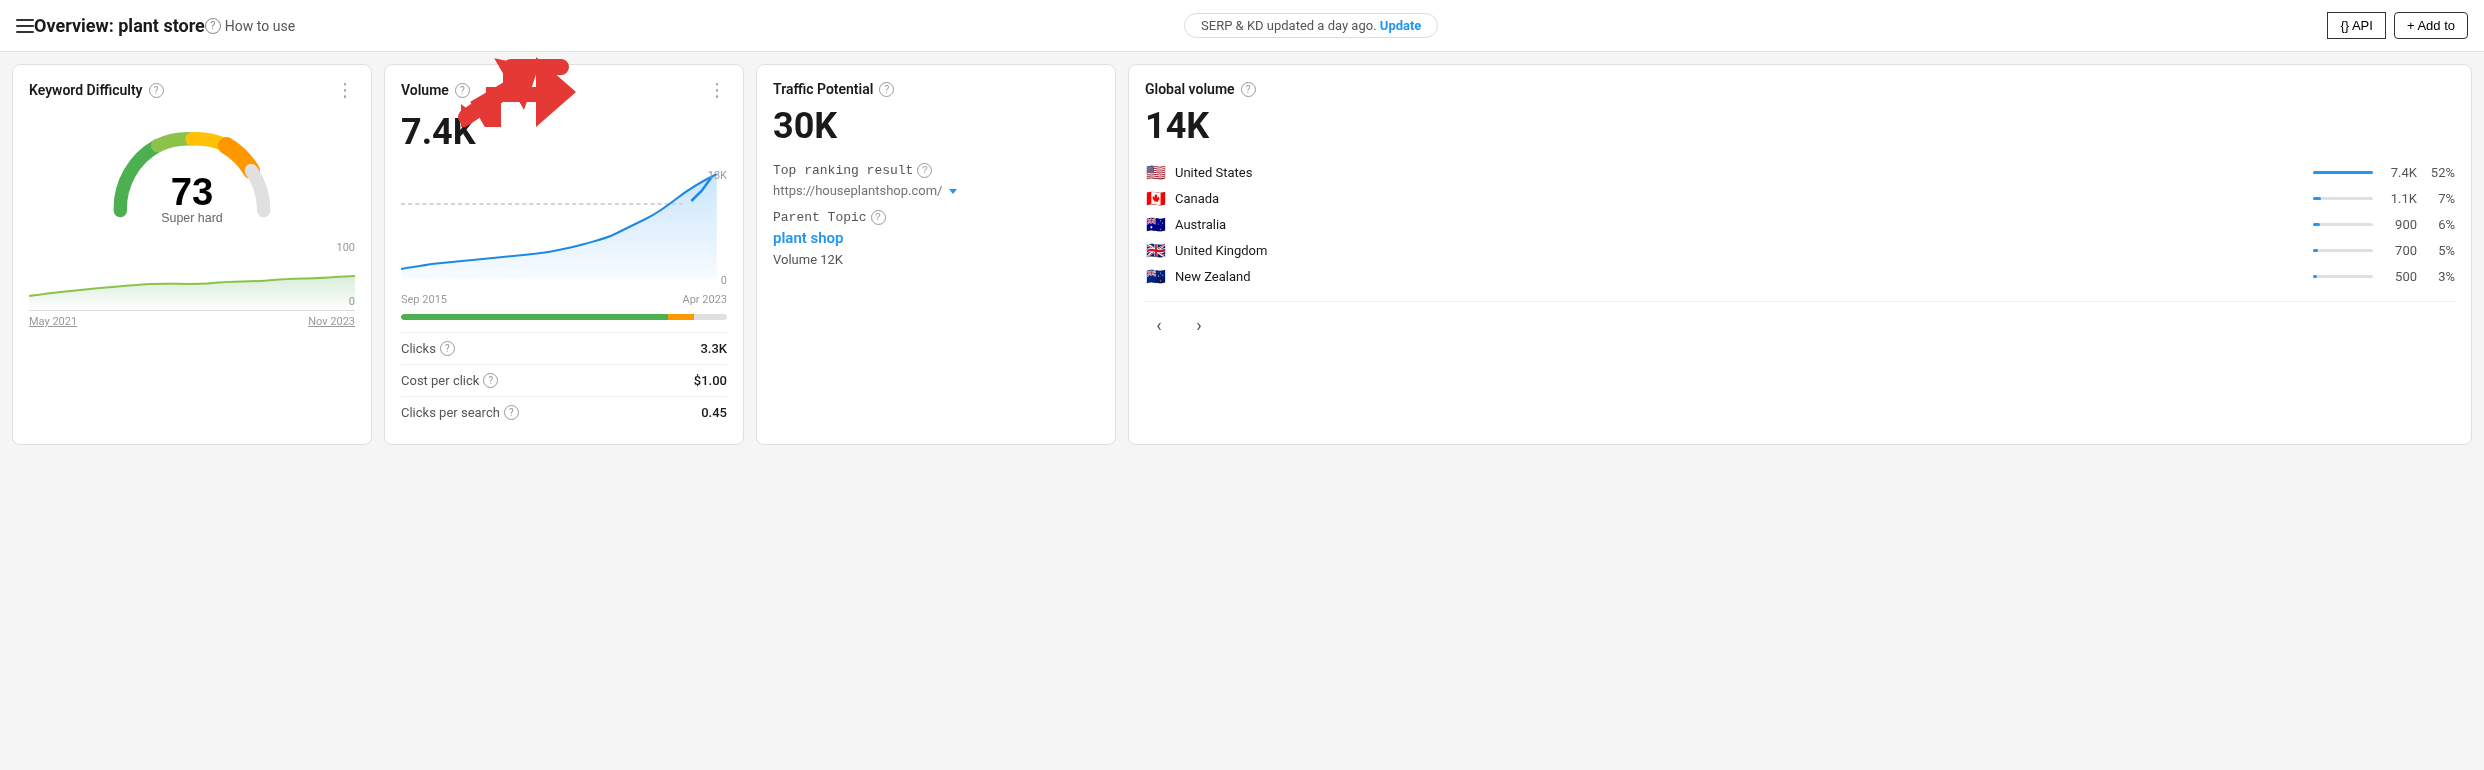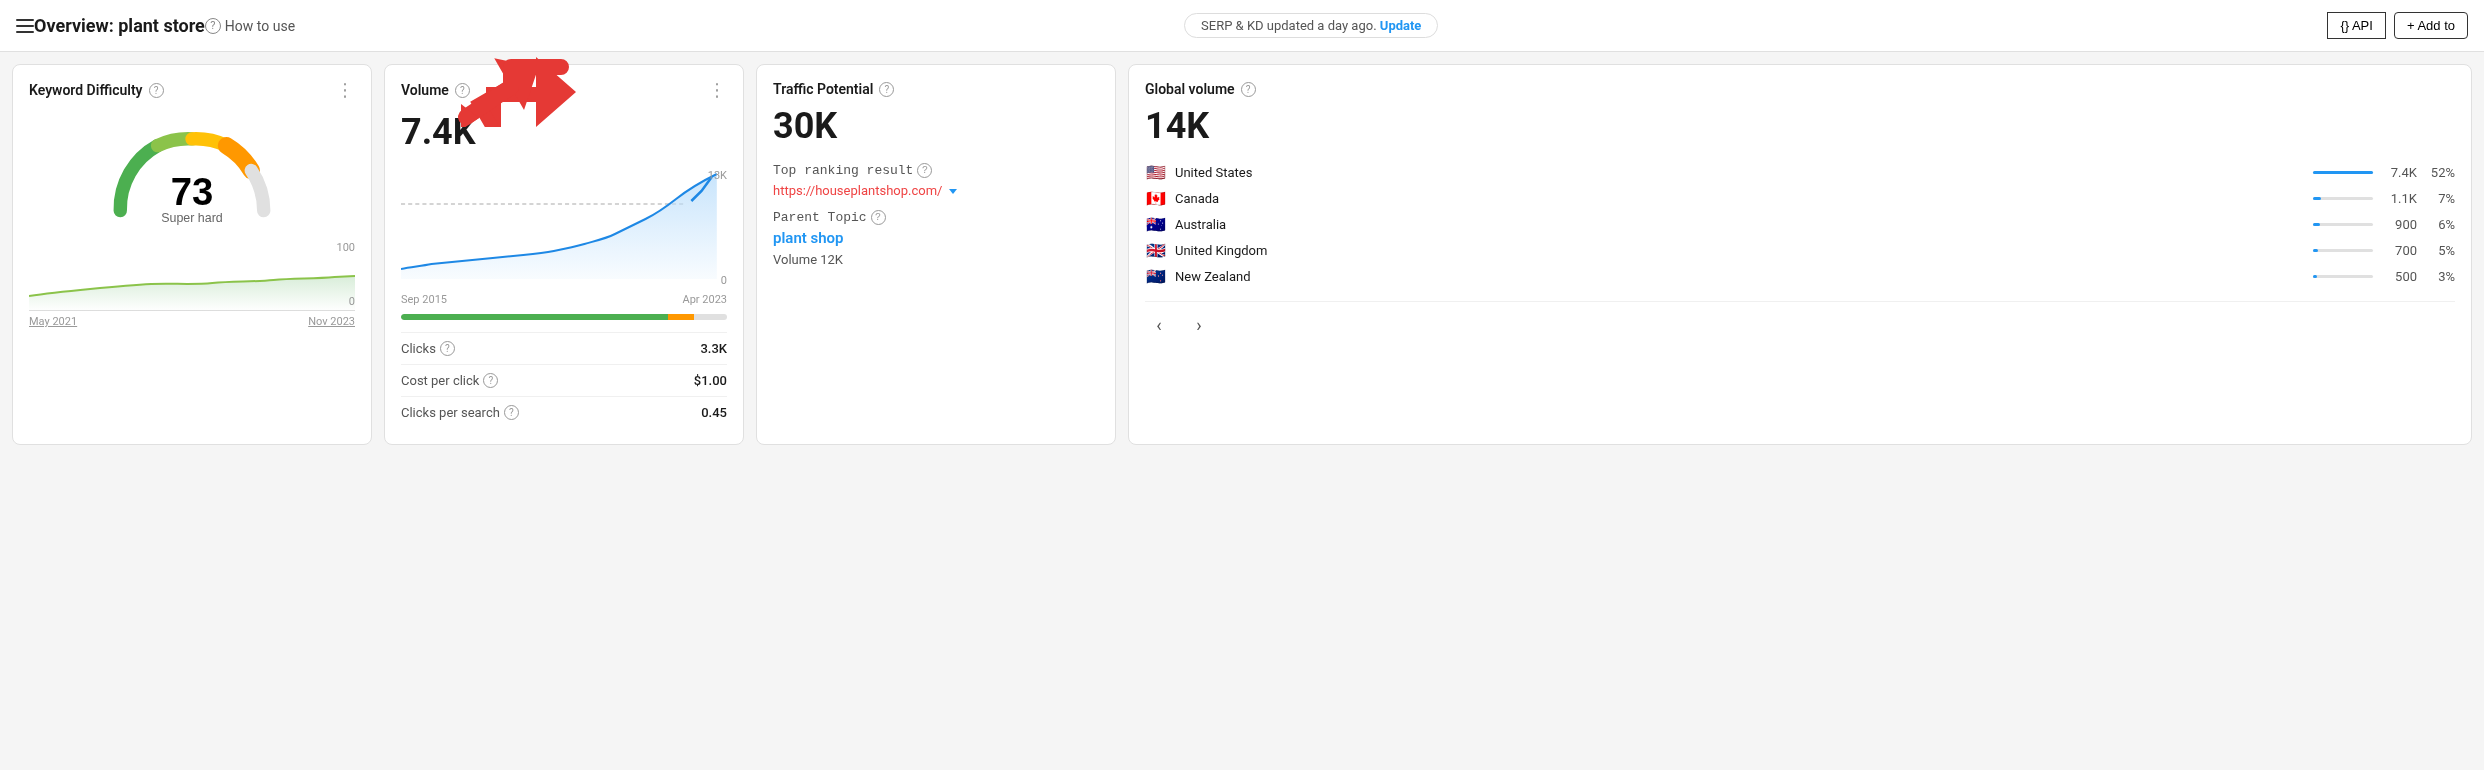--- a/index.html
+++ b/index.html
@@ -267,21 +267,21 @@
       margin-bottom: 12px;
     }
     .traffic-section-label {
       font-size: 13px;
       color: #555;
       display: flex; align-items: center; gap: 4px;
       margin-bottom: 4px;
       font-family: Liberation Mono, monospace;
     }
     .traffic-link {
-      color: #ef4444;
+      color: #737373;
       text-decoration: none;
       font-size: 13px;
       cursor: pointer;
     }
     .dropdown-arrow {
       display: inline-block;
       width: 0; height: 0;
       border-left: 4px solid transparent;
       border-right: 4px solid transparent;
       border-top: 5px solid #2196F3;

